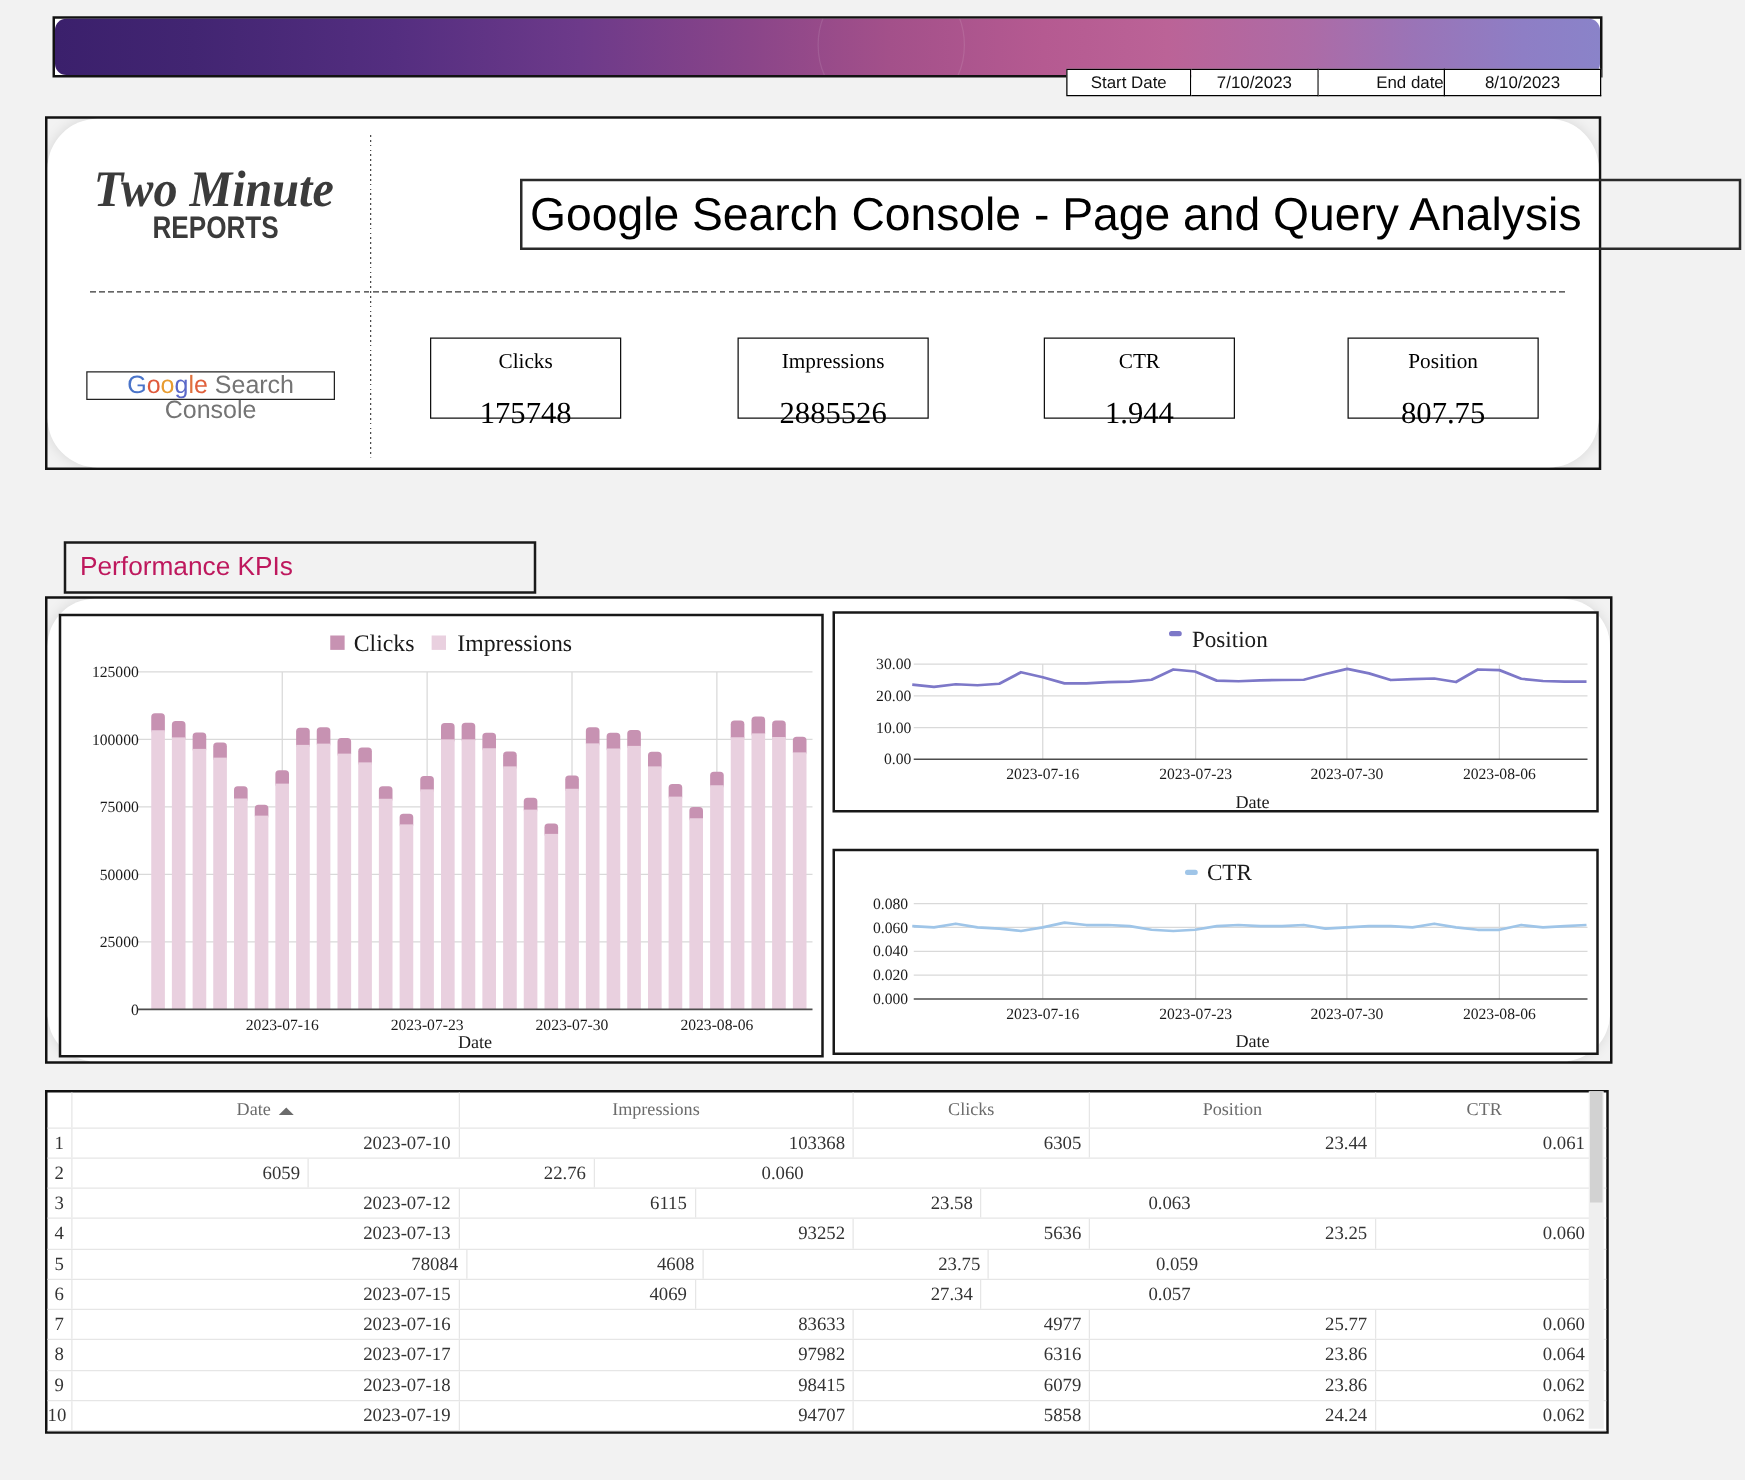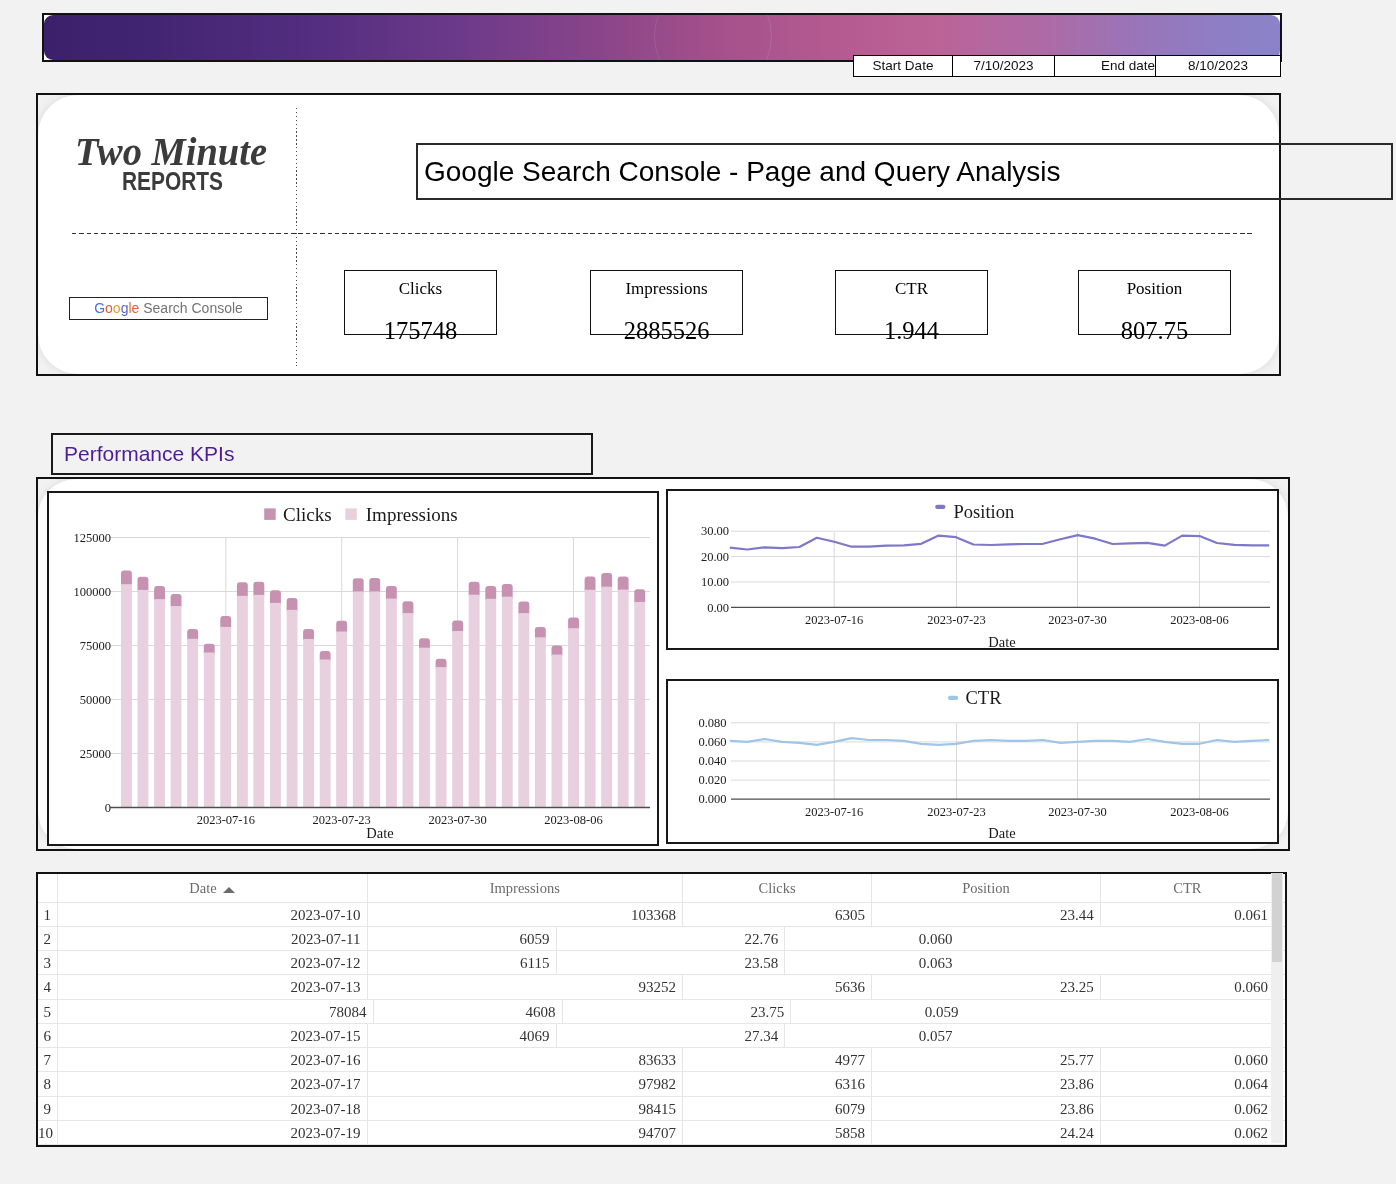--- a/index.html
+++ b/index.html
@@ -16,29 +16,29 @@
 #datebar div { border:1.6px solid #000; border-left:none; background:#fff; height:22px; line-height:19px; text-align:center; font-size:13.5px; color:#111; }
 #datebar div:first-child { border-left:1.6px solid #000; }
 
 
 #card { left:36px; top:93px; width:1245px; height:283px; border:2px solid #121212; background:#f2f2f2; }
 #card .clip { position:absolute; left:0; top:0; width:100%; height:100%; overflow:hidden; }
 #card .inner { position:absolute; left:0; top:0; width:100%; height:100%; background:#fff; border-radius:40px; box-shadow:0 0 10px rgba(0,0,0,0.10); }
 #logo { left:25px; top:33px; width:250px; height:70px; }
 #vdot { left:257.5px; top:13px; height:258px; width:1.3px; background:repeating-linear-gradient(180deg,#4a4a4a 0 1.4px,transparent 1.4px 3.9px); }
 #hdash { left:34px; top:137.5px; width:1180px; height:1.7px; background:repeating-linear-gradient(90deg,#333 0 4.5px,transparent 4.5px 7.3px); }
-#title { left:378px; top:48px; width:977px; height:57px; border:2px solid #2a2a2a; line-height:53px; padding-left:6px; font-size:28px; color:#000; }
-#gsc { left:31px; top:202px; width:199px; height:23px; border:1.5px solid #222; text-align:center; font-size:14px; line-height:20px; letter-spacing:0; }
+#title { left:378px; top:48px; width:977px; height:57px; border:2px solid #2a2a2a; line-height:53px; padding-left:6px; font-size:37px; color:#000; }
+#gsc { left:31px; top:202px; width:199px; height:23px; border:1.5px solid #222; text-align:center; font-size:20px; line-height:20px; letter-spacing:0; }
 #gsc span.sc { color:#747474; }
 .kpi { top:175px; width:153px; height:65px; border:1.5px solid #111; text-align:center; font-family:"Liberation Serif",serif; color:#000; }
 .kpi .lab { font-size:17px; margin-top:8px; }
 .kpi .val { font-size:24.5px; margin-top:18px; }
 
 
-#perf { left:51px; top:433px; width:542px; height:42px; border:2px solid #1a1a1a; background:transparent; font-size:21px; line-height:38px; padding-left:11px; color:#4c1d95; }
+#perf { left:51px; top:433px; width:378px; height:42px; border:2px solid #1a1a1a; background:transparent; font-size:21px; line-height:38px; padding-left:11px; color:#be185d; }
 #charts { left:36px; top:477px; width:1254px; height:374px; border:2px solid #121212; background:#f2f2f2; }
 #charts .clip { position:absolute; left:0; top:0; width:100%; height:100%; overflow:hidden; }
 #charts .inner { position:absolute; left:0; top:0; width:100%; height:100%; background:#fff; border-radius:38px; box-shadow:0 0 10px rgba(0,0,0,0.10); }
 .cbox { border:2px solid #181818; background:#fff; }
 .cbox svg { position:absolute; left:-2px; top:-2px; }
 #barbox { left:9px; top:12px; width:612px; height:355px; }
 #posbox { left:628px; top:10px; width:613px; height:161px; }
 #ctrbox { left:628px; top:200px; width:613px; height:165px; }
 
 
@@ -255,21 +255,20 @@
     <div class="trow" style="height:24.25px;line-height:24.25px;">
       <div class="tc c0 num">1</div>
       <div class="tc c1">2023-07-10</div>
       <div class="tc c2">103368</div>
       <div class="tc c3">6305</div>
       <div class="tc c4">23.44</div>
       <div class="tc c5">0.061</div>
     </div>
     <div class="trow" style="height:24.25px;line-height:24.25px;">
       <div class="tc c0 num">2</div>
-      <div class="tc c1">2023-07-11</div>
       <div class="tc c3">6059</div>
       <div class="tc c4">22.76</div>
       <div class="tc c5">0.060</div>
     </div>
     <div class="trow" style="height:24.25px;line-height:24.25px;">
       <div class="tc c0 num">3</div>
       <div class="tc c1">2023-07-12</div>
       <div class="tc c3">6115</div>
       <div class="tc c4">23.58</div>
       <div class="tc c5">0.063</div>

